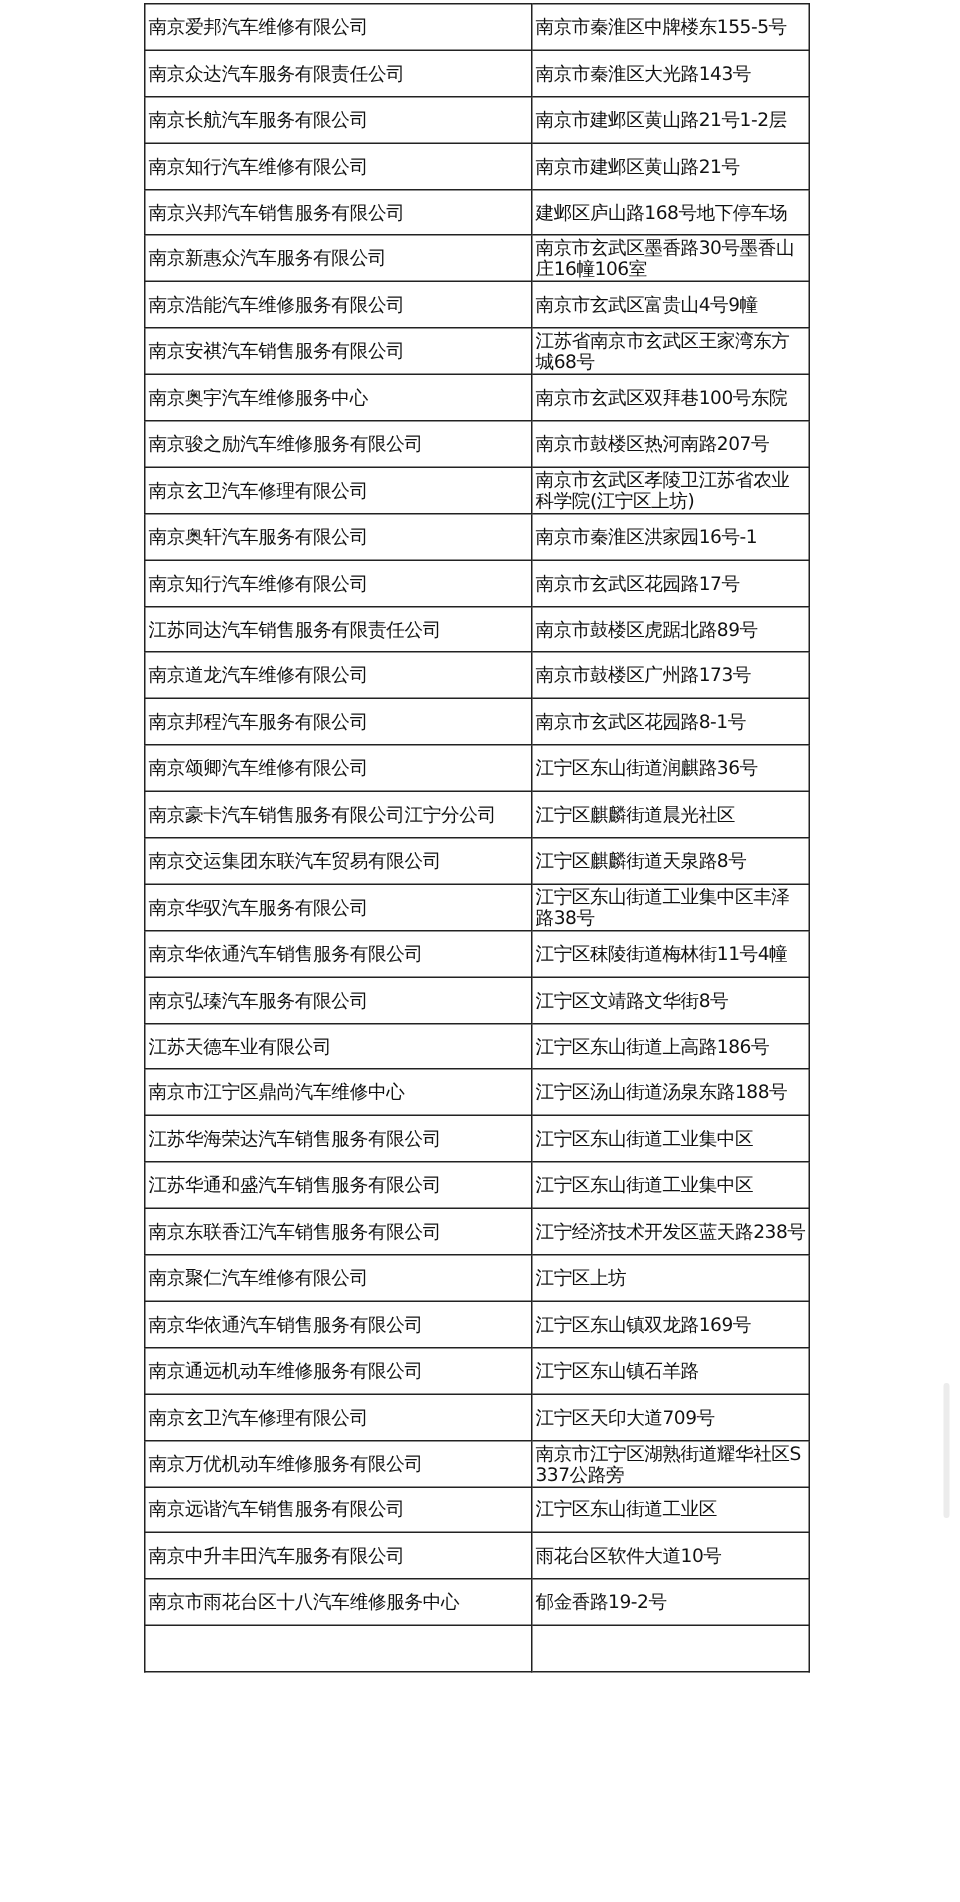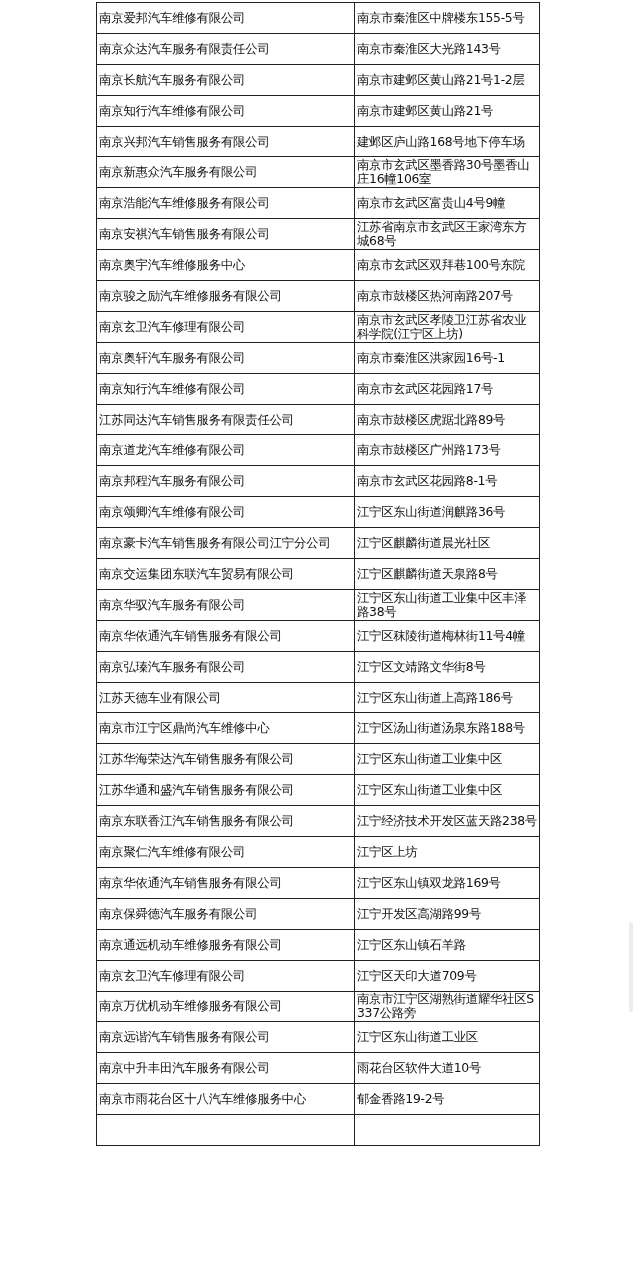--- a/index.html
+++ b/index.html
@@ -136,24 +136,20 @@
         </tr>
         <tr>
           <td class="name">南京聚仁汽车维修有限公司</td>
           <td class="addr">江宁区上坊</td>
         </tr>
         <tr>
           <td class="name">南京华依通汽车销售服务有限公司</td>
           <td class="addr">江宁区东山镇双龙路169号</td>
         </tr>
         <tr>
-          <td class="name">南京保舜德汽车服务有限公司</td>
-          <td class="addr">江宁开发区高湖路99号</td>
-        </tr>
-        <tr>
           <td class="name">南京通远机动车维修服务有限公司</td>
           <td class="addr">江宁区东山镇石羊路</td>
         </tr>
         <tr>
           <td class="name">南京玄卫汽车修理有限公司</td>
           <td class="addr">江宁区天印大道709号</td>
         </tr>
         <tr>
           <td class="name">南京万优机动车维修服务有限公司</td>
           <td class="addr">南京市江宁区湖熟街道耀华社区S337公路旁</td>

